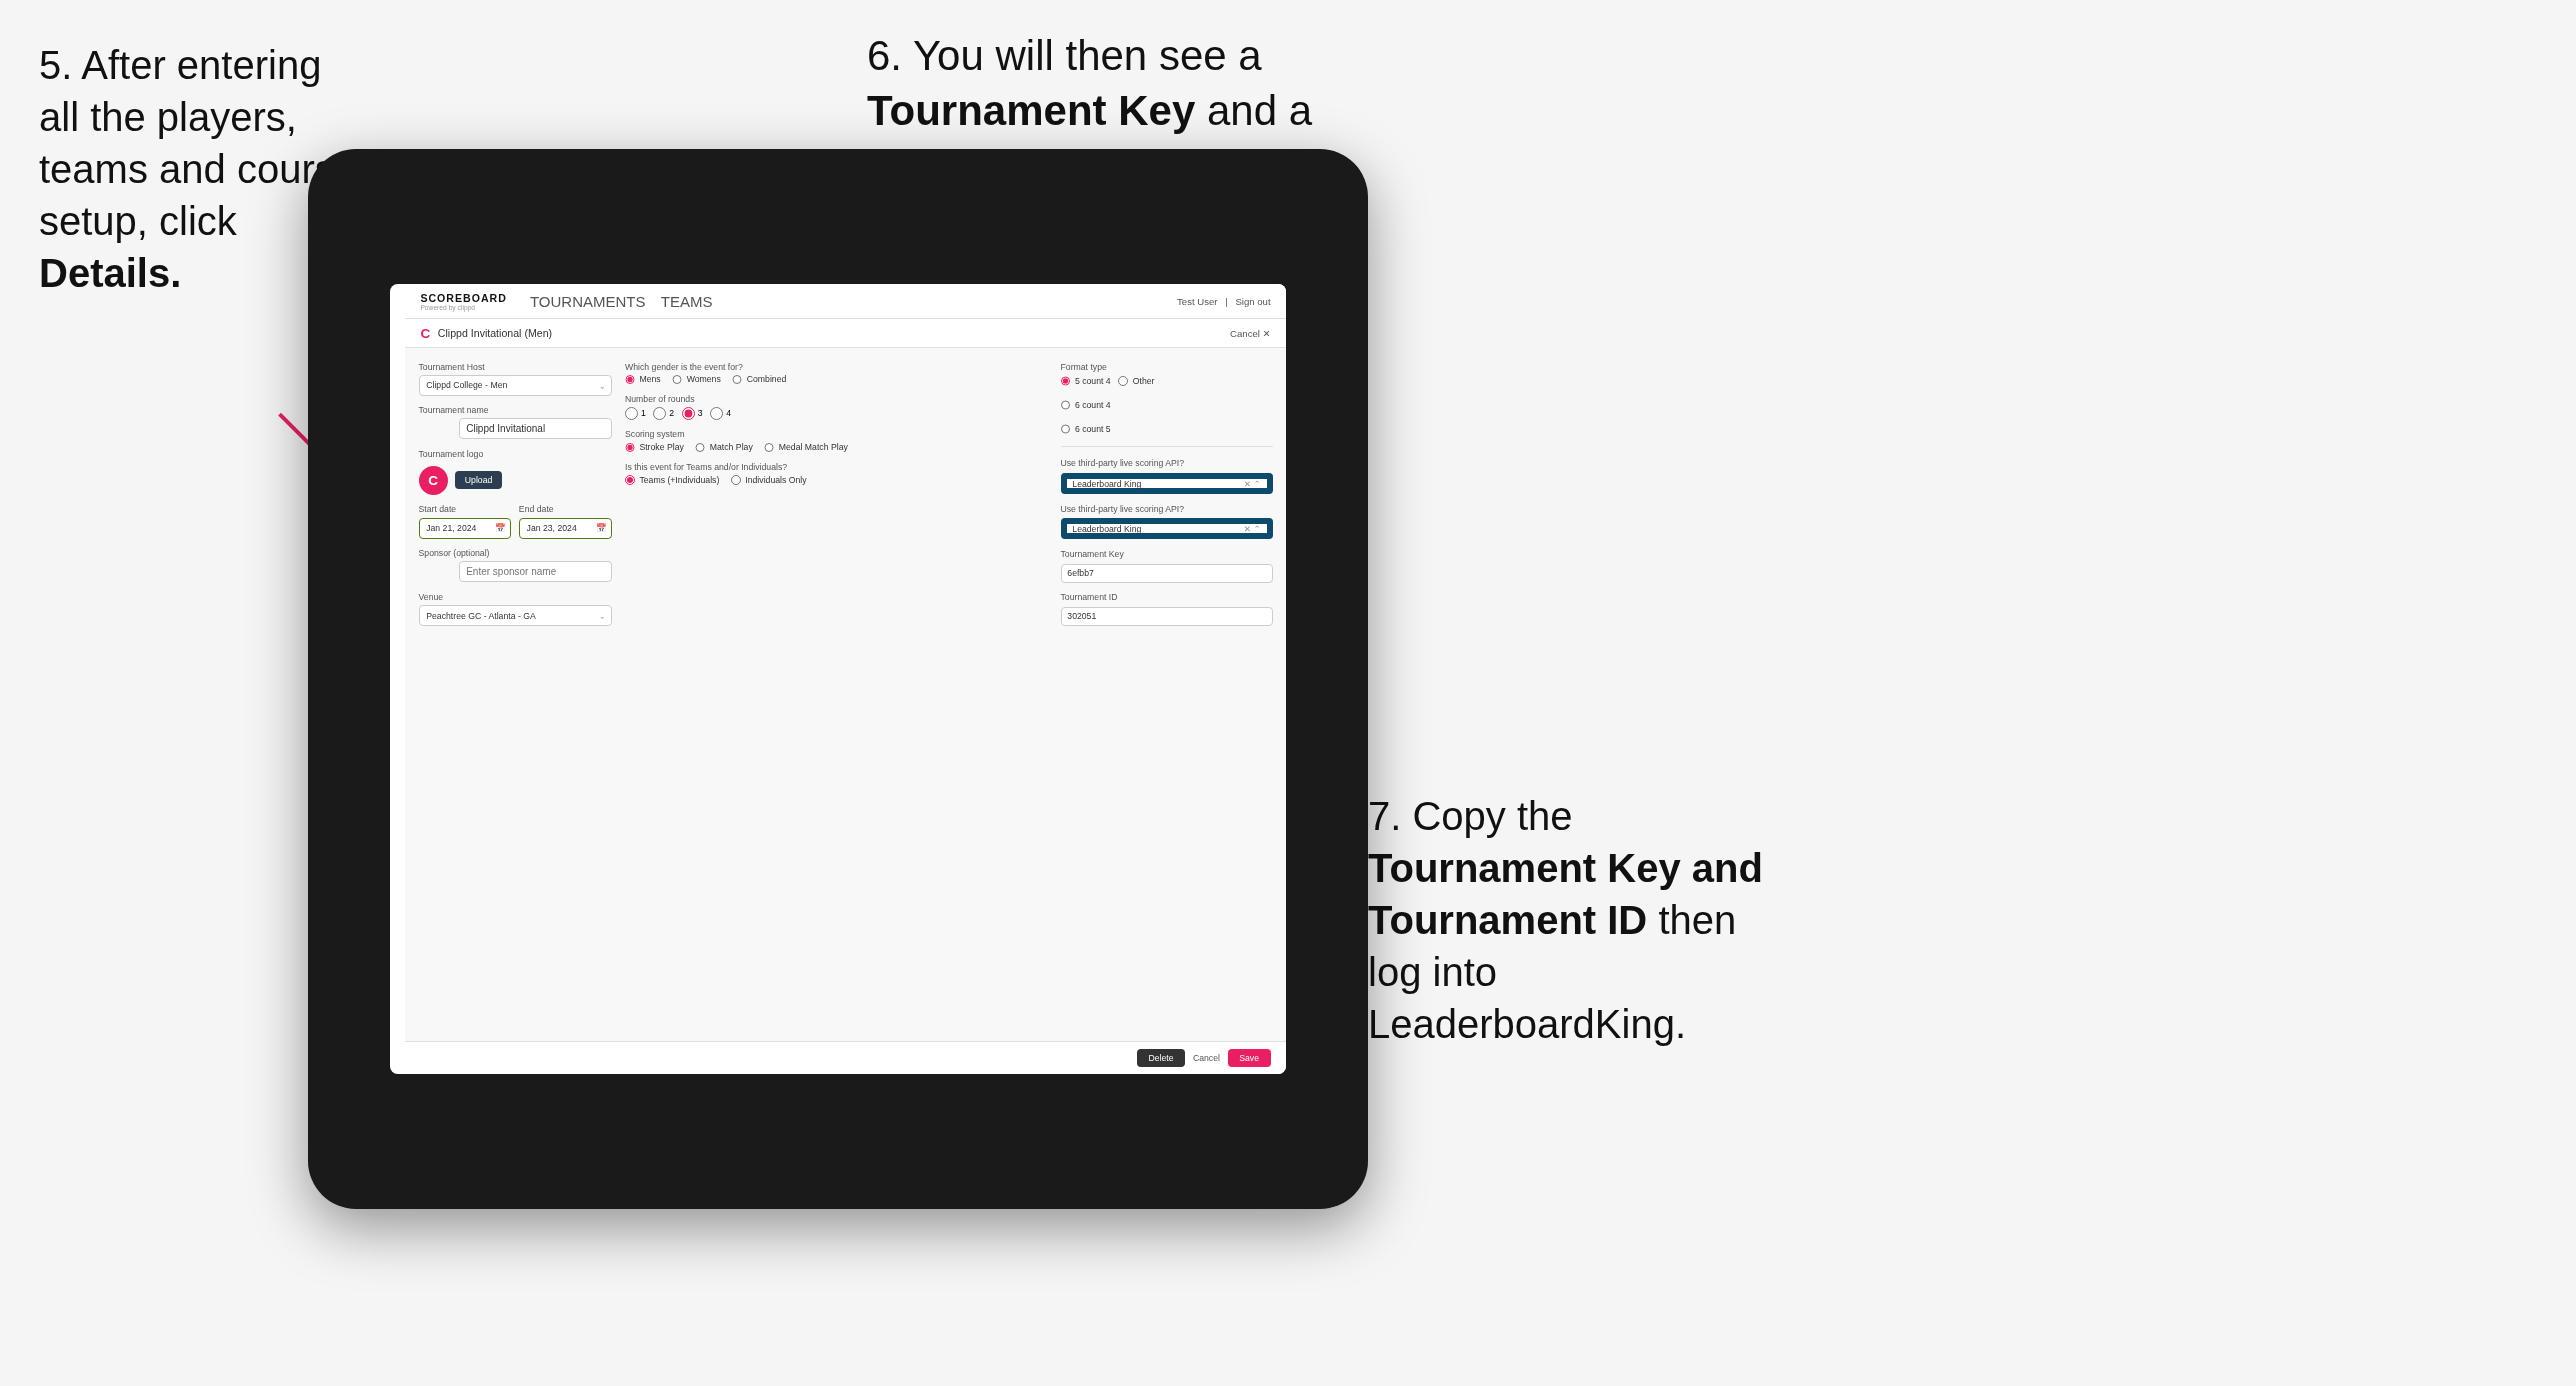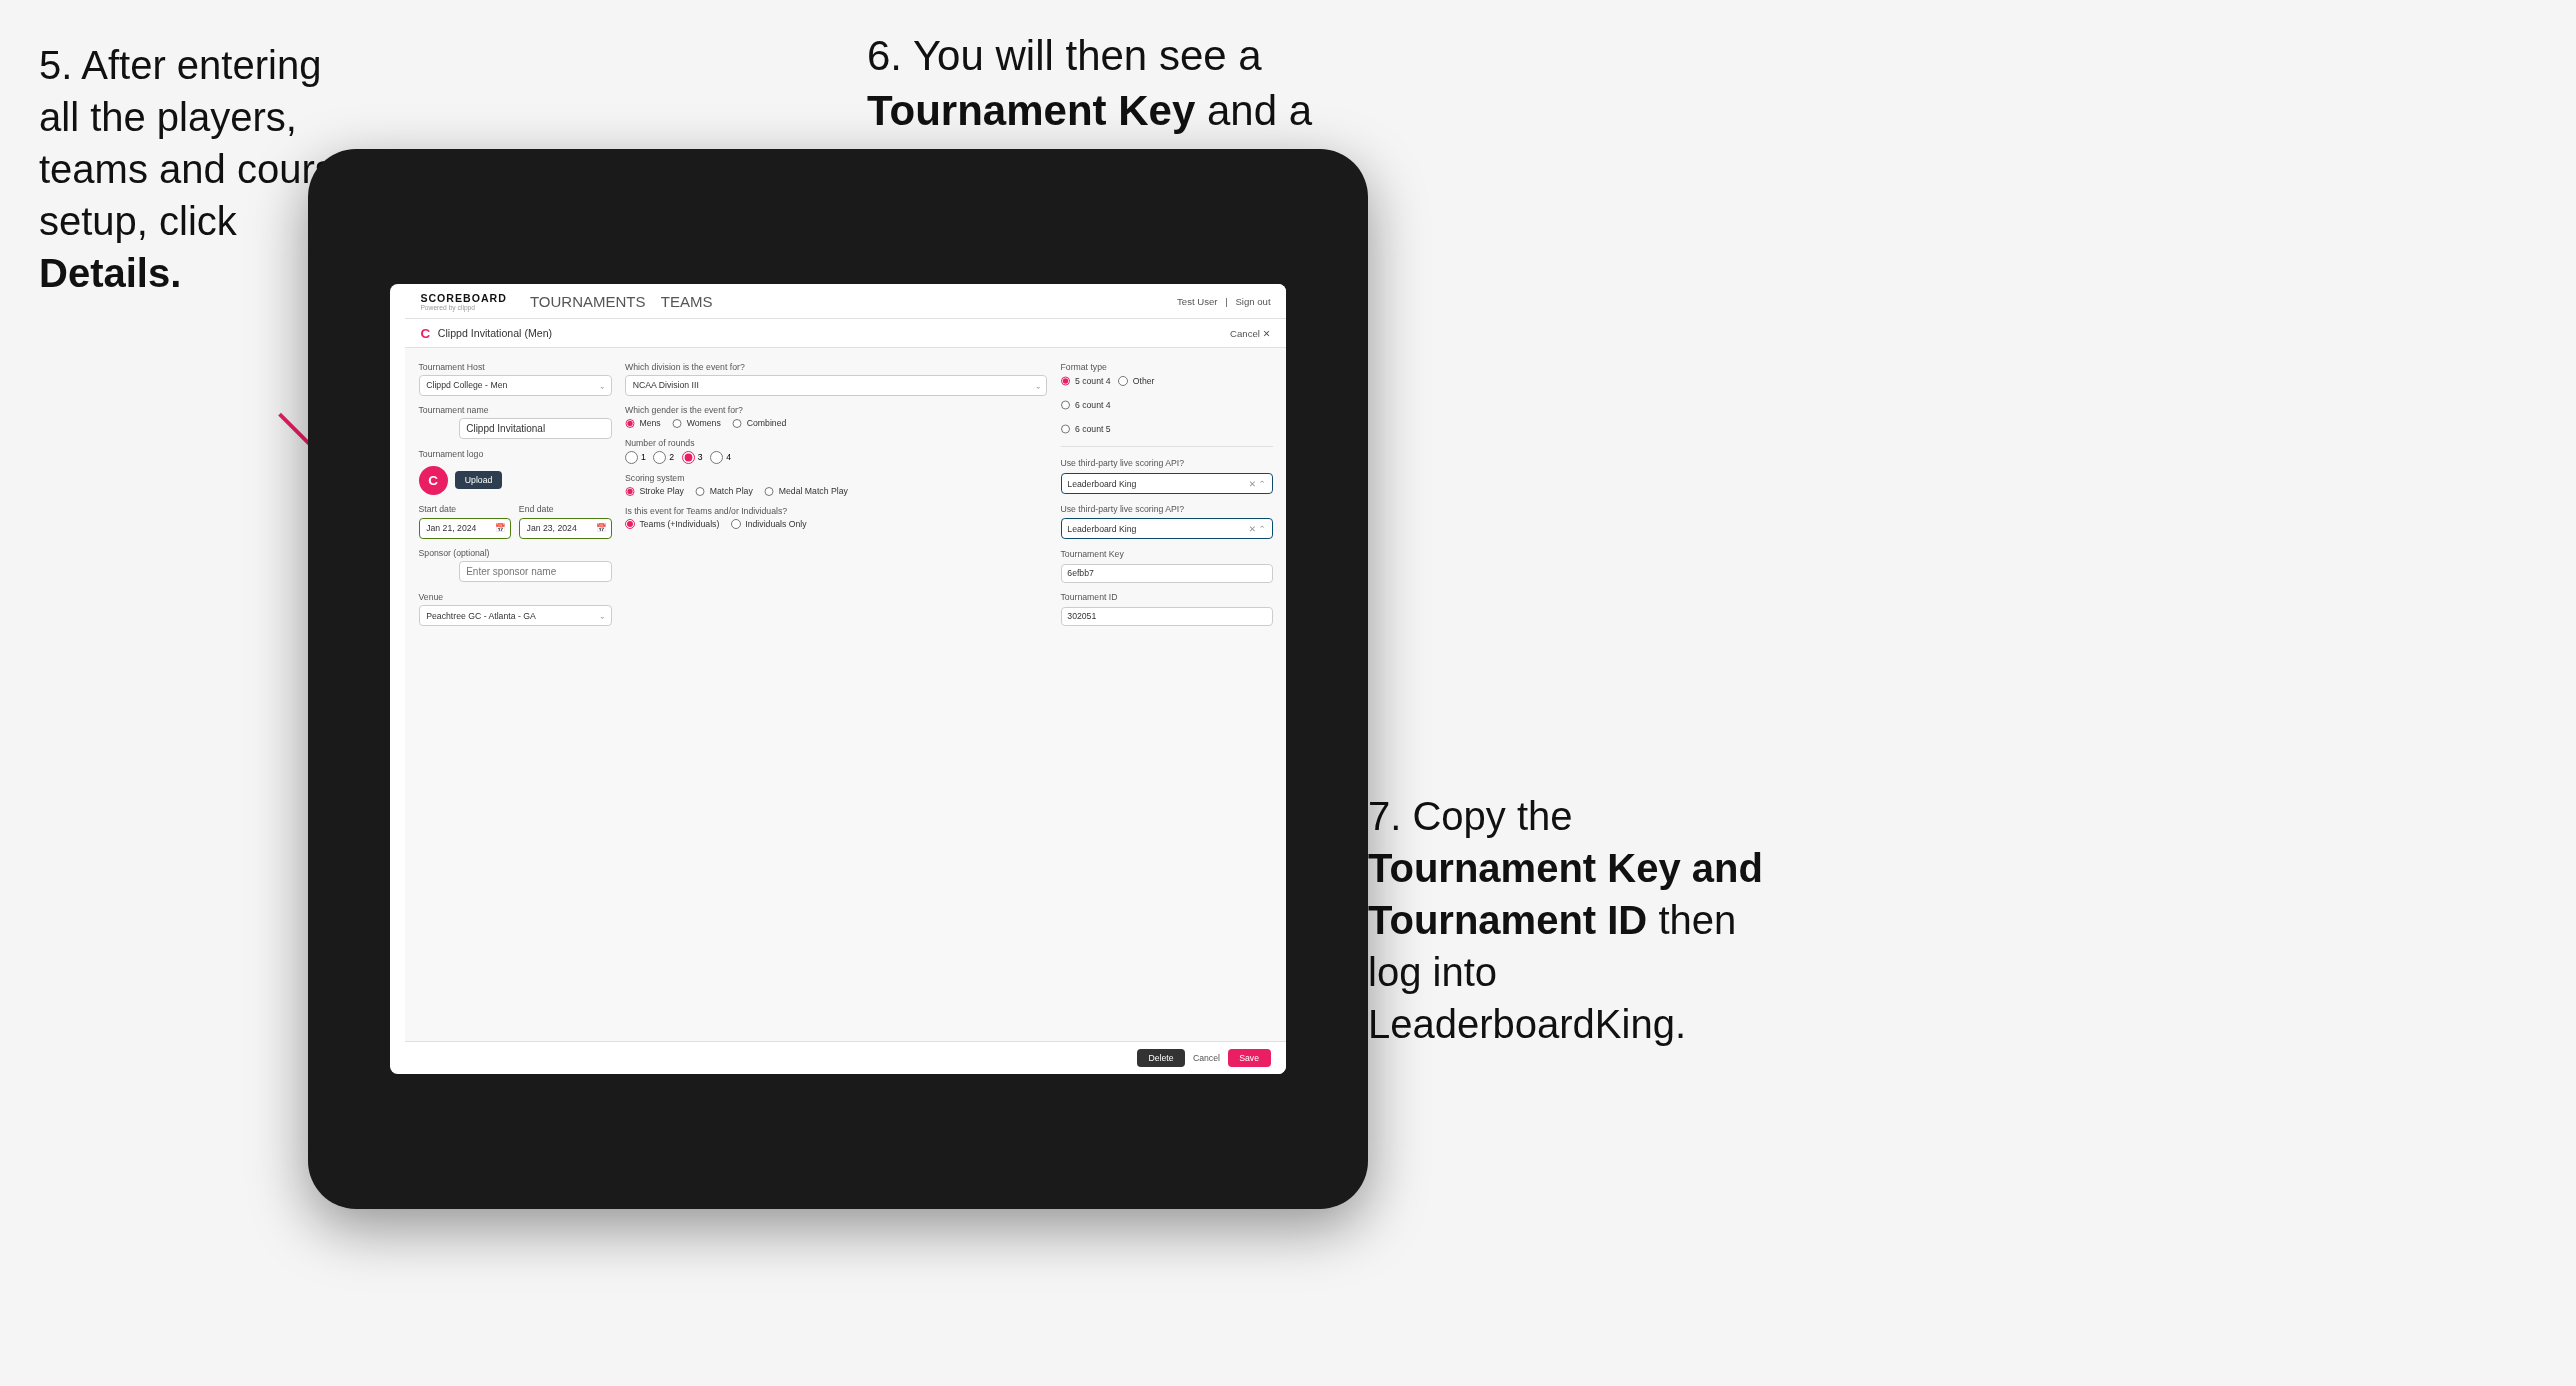--- a/index.html
+++ b/index.html
@@ -351,21 +351,21 @@
       right: 5.8px;
       top: 50%;
       transform: translateY(-50%) rotate(180deg);
       font-size: 7.7px;
       color: #999;
       pointer-events: none;
     }
 
     
     .lk-field {
-      border: 1px solid #0c4a6e;
+      border: 6px solid #0c4a6e;
       border-radius: 3.9px;
       background: #fff;
       height: 21px;
       display: flex;
       align-items: center;
       padding: 0 5.8px;
       font-size: 8.7px;
       color: #333;
       position: relative;
     }
@@ -539,28 +539,20 @@
           <div class="select-wrapper">
             <select class="select-field">
               <option>Peachtree GC - Atlanta - GA</option>
             </select>
           </div>
         </div>
       </div>
 
       <div class="mid-col">
 
-        <div class="field-group">
-          <label class="field-label">Which division is the event for?</label>
-          <div class="select-wrapper">
-            <select class="select-field">
-              <option>NCAA Division III</option>
-            </select>
-          </div>
-        </div>
 
         <div class="field-group">
           <label class="field-label">Which gender is the event for?</label>
           <div class="radio-row">
             <label class="radio-item">
               <input type="radio" name="gender" checked="" style=""> Mens
             </label>
             <label class="radio-item">
               <input type="radio" name="gender" style=""> Womens
             </label>

